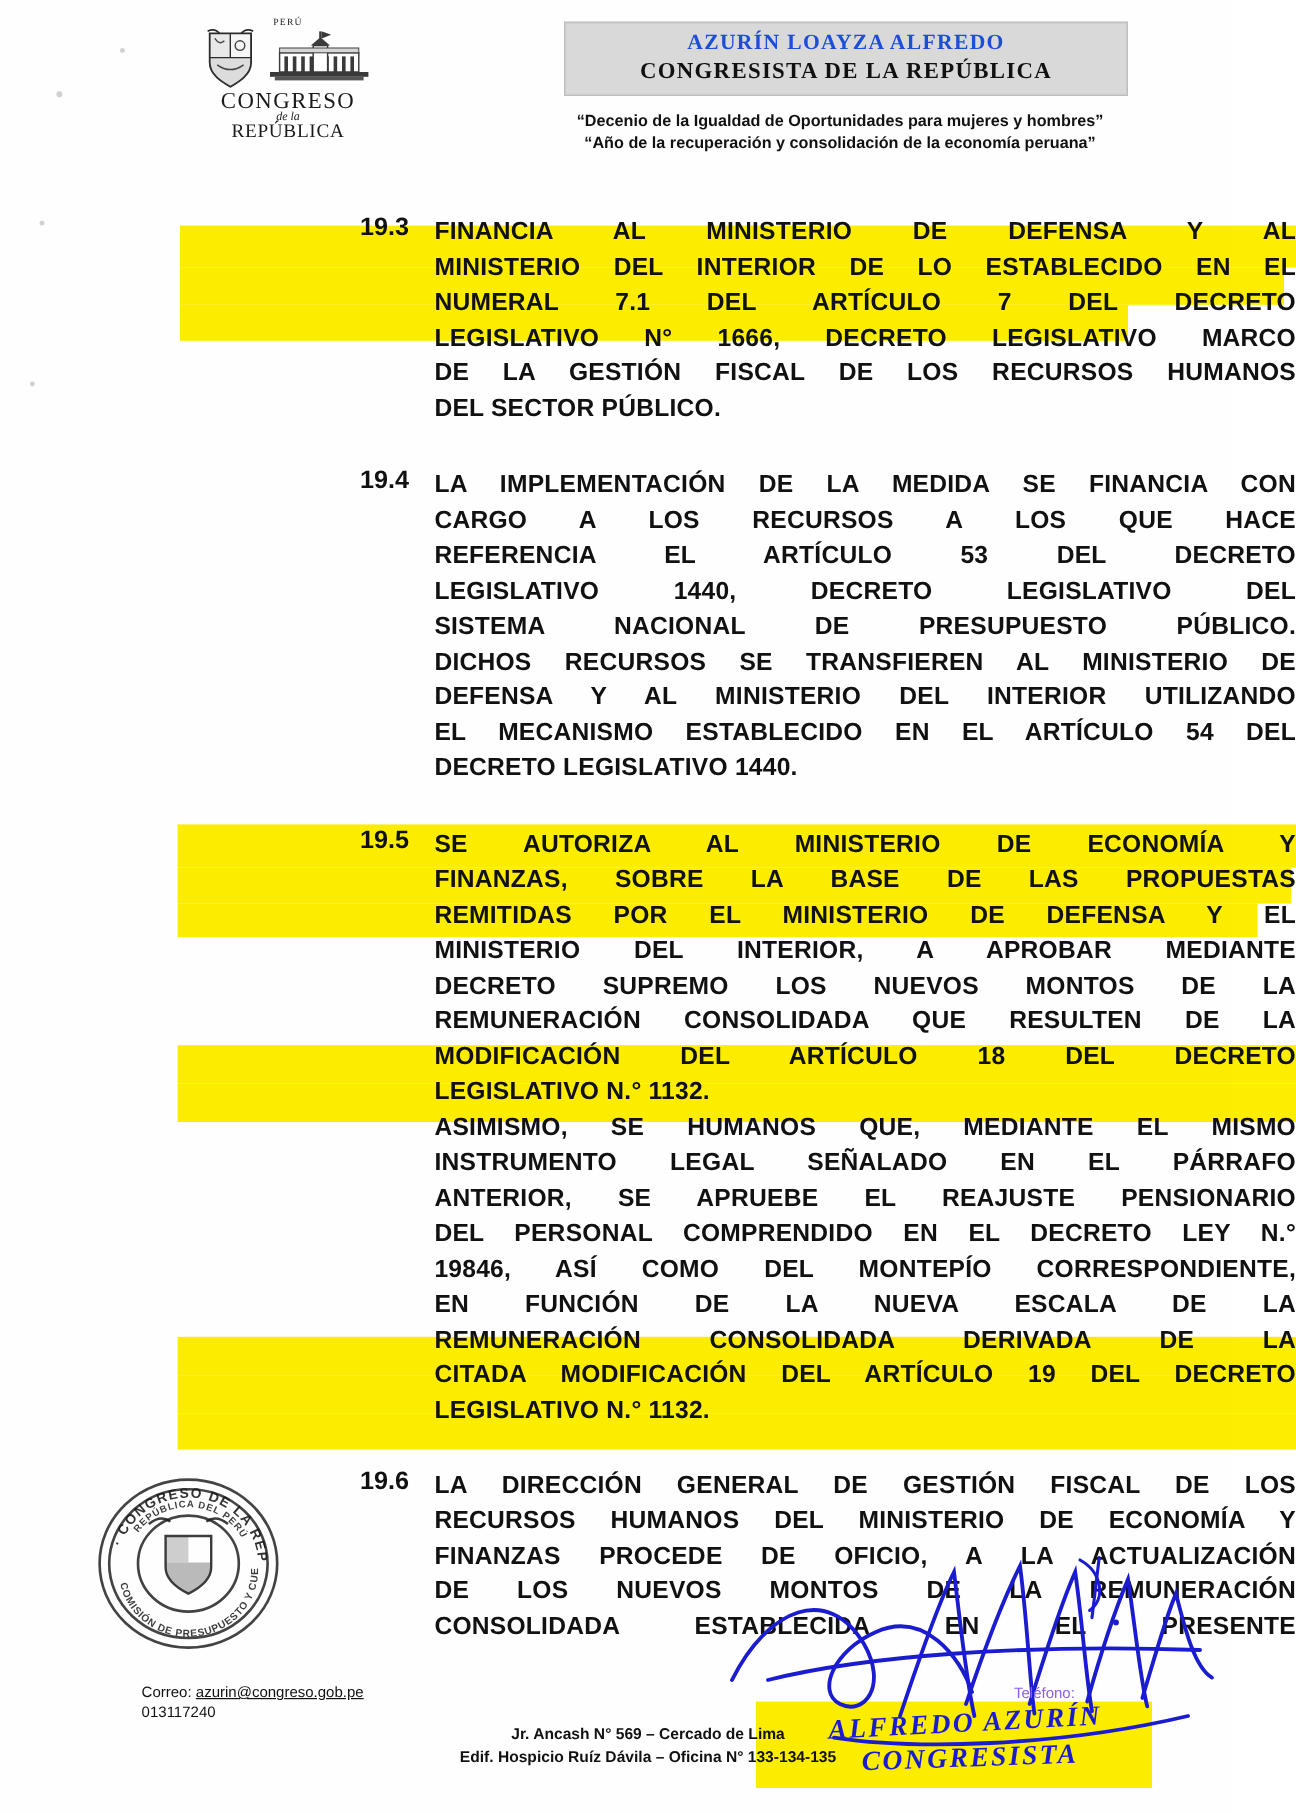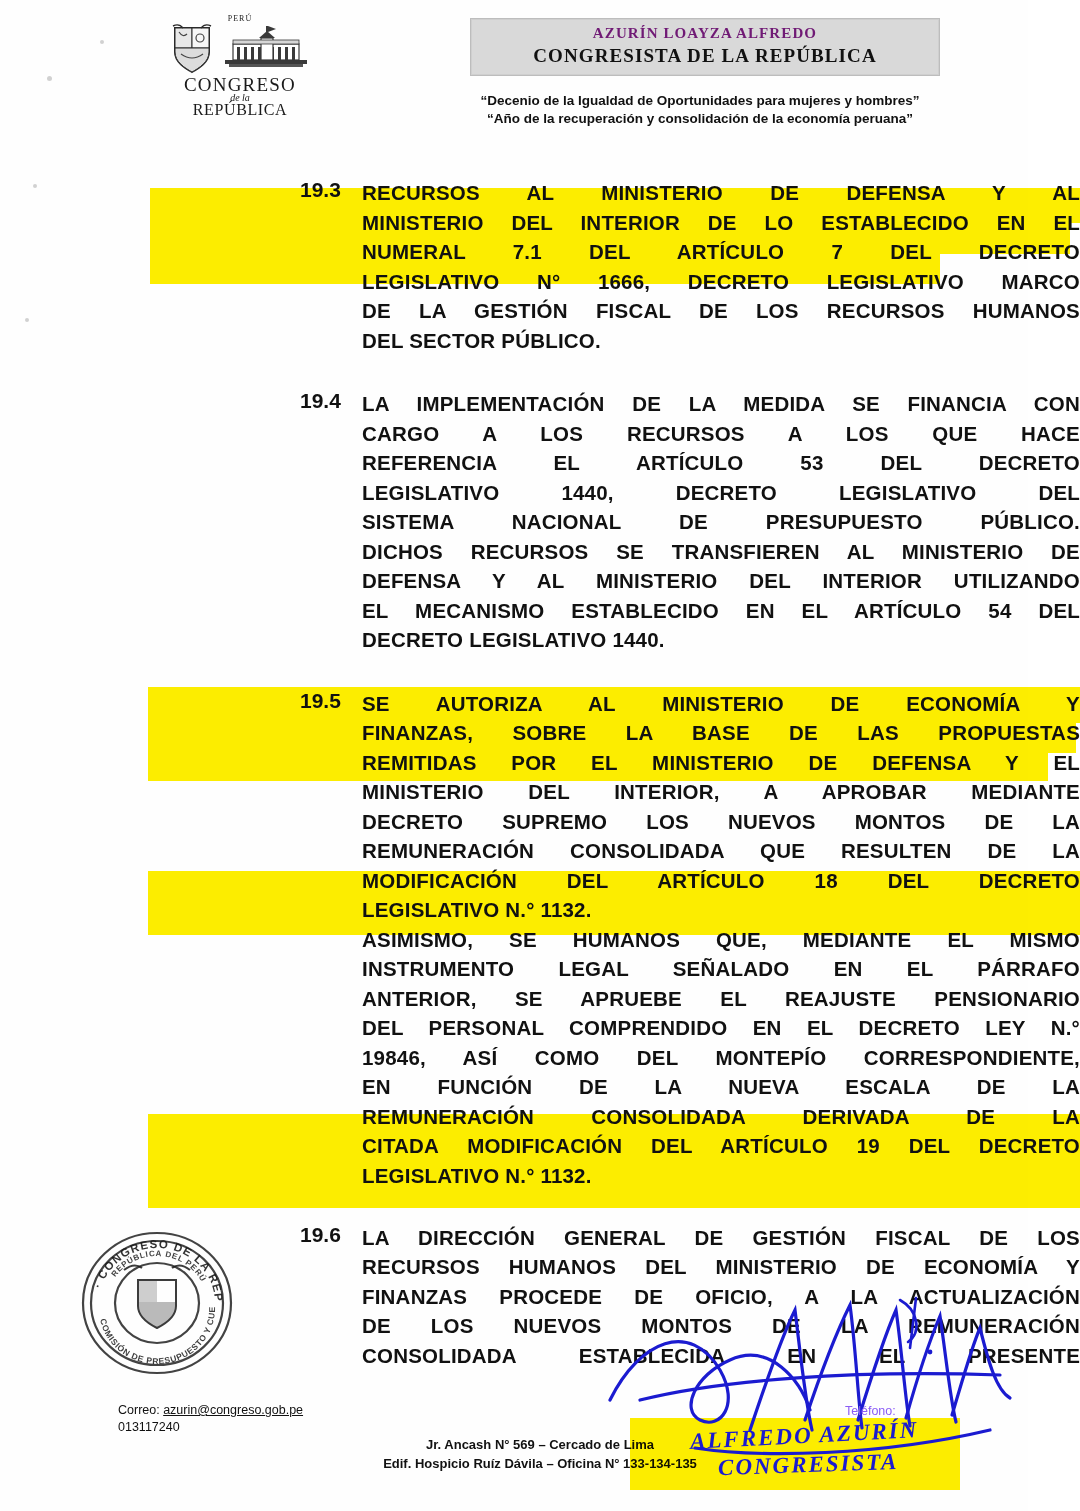--- a/index.html
+++ b/index.html
@@ -94,23 +94,23 @@
     width: 460px;
     background: #d9d9d9;
     border: 1px solid #bdbdbd;
     text-align: center;
     padding: 6px 4px 8px 4px;
     box-shadow: 0 0 0 1px #cfcfcf inset;
   }
   .name-block .n1 {
     font-family: "Liberation Serif", serif;
     font-weight: bold;
-    font-size: 15px;
+    font-size: 18px;
     letter-spacing: 1.1px;
-    color: #701a75;
+    color: #1d4ed8;
   }
   .name-block .n2 {
     font-family: "Liberation Serif", serif;
     font-weight: bold;
     font-size: 19px;
     letter-spacing: 1.1px;
     color: #111;
     margin-top: 3px;
   }
   .slogans {
@@ -342,21 +342,21 @@
 
   <div class="content">
 
     <div class="clause">
       <div class="hl" style="left:150px; top:10px; width:930px; height:35px;"></div>
       <div class="hl" style="left:150px; top:45px; width:920px; height:31px;"></div>
       <div class="hl" style="left:150px; top:76px; width:790px; height:30px;"></div>
       <div class="clause-inner">
         <div class="num">19.3</div>
         <div class="para">
-          <p class="jj">RECURSOS AL MINISTERIO DE DEFENSA Y AL</p>
+          <p class="jj">FINANCIA AL MINISTERIO DE DEFENSA Y AL</p>
           <p class="jj">MINISTERIO DEL INTERIOR DE LO ESTABLECIDO EN EL</p>
           <p class="jj">NUMERAL 7.1 DEL ARTÍCULO 7 DEL DECRETO</p>
           <p class="jj">LEGISLATIVO N° 1666, DECRETO LEGISLATIVO MARCO</p>
           <p class="jj">DE LA GESTIÓN FISCAL DE LOS RECURSOS HUMANOS</p>
           <p class="j">DEL SECTOR PÚBLICO.</p>
         </div>
       </div>
     </div>
 
     <div class="clause" style="margin-top:34px;">

